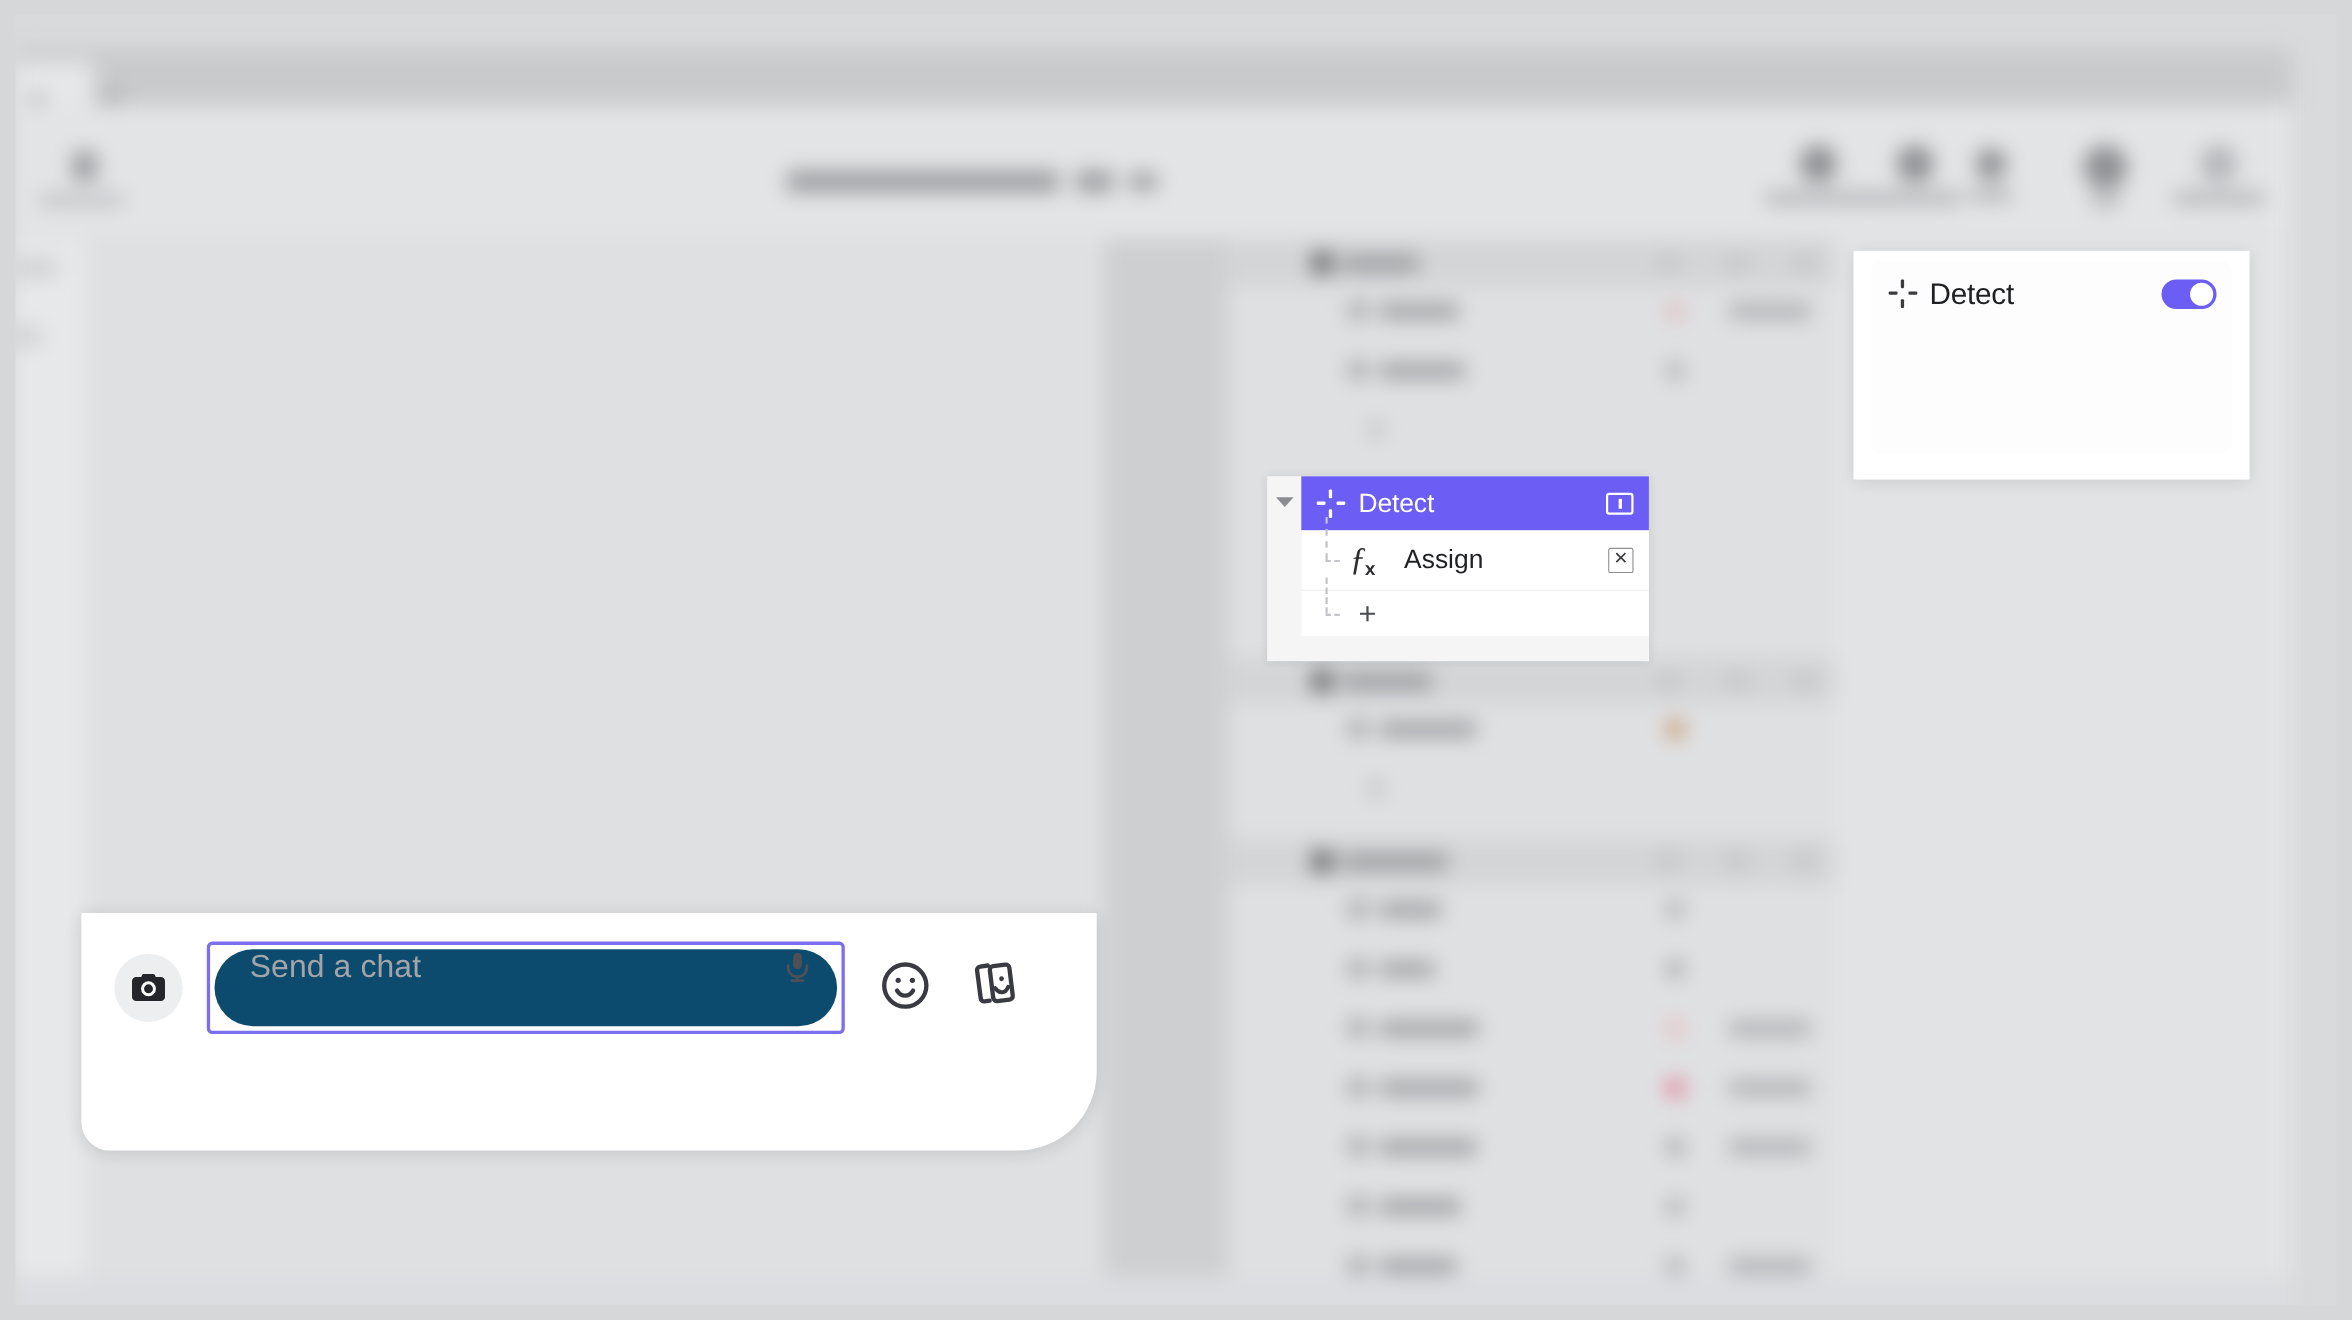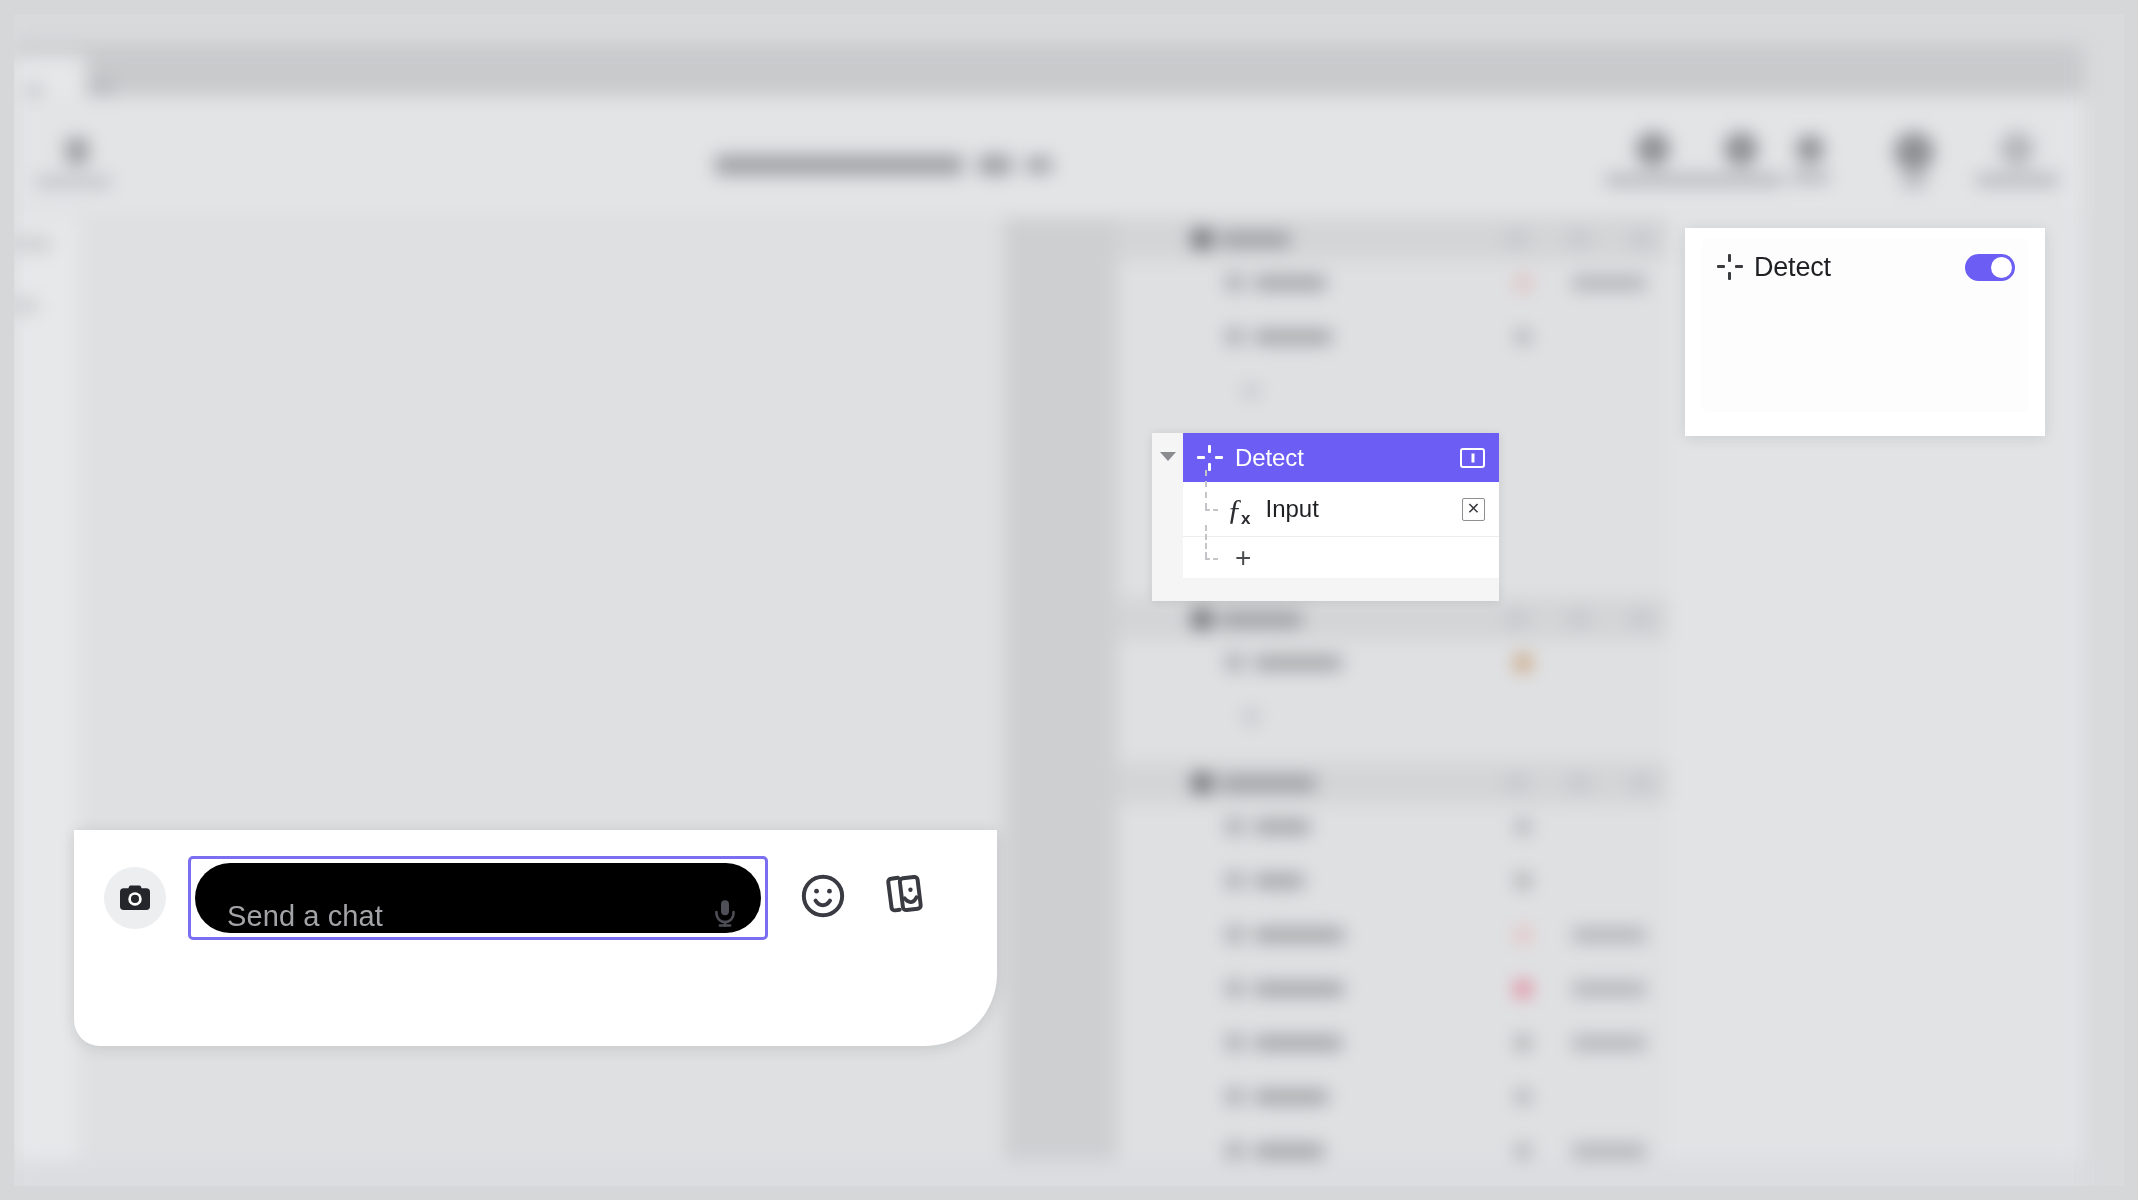--- a/index.html
+++ b/index.html
@@ -352,21 +352,21 @@
     border-top: 2px dashed #c3c4c7;
   }
   .tree-stub.last::before { bottom: 50%; }
 
   .fx {
     font-family: "Liberation Serif", serif;
     font-style: italic;
     font-size: 30px;
     color: #2c2d31;
     flex: none;
-    margin-right: 4px;
+    margin-right: 15px;
     line-height: 1;
   }
   .fx sub {
     font-family: "Liberation Sans", sans-serif;
     font-style: normal;
     font-size: 17px;
     font-weight: 700;
     vertical-align: baseline;
     position: relative;
     top: 5px; left: -1px;
@@ -433,26 +433,25 @@
     display: flex;
     align-items: center;
     padding: 0 6px 0 0;
     position: relative;
     background: #ffffff;
     cursor: text;
   }
   .chat-input-inner {
     position: absolute;
     left: 4px; right: 4px; top: 4px; bottom: 4px;
-    background: #000000;
+    background: #0c4a6e;
     border-radius: 38px;
     display: flex;
-    align-items: flex-end;
+    align-items: flex-start;
     padding: 0 20px 0 32px;
-    text-decoration: underline;
   }
   .chat-placeholder {
     font-size: 29px;
     color: #a3a4a8;
     letter-spacing: 0.1px;
   }
   .mic { margin-left: auto; flex: none; cursor: pointer; }
   .smiley-btn { margin-left: 30px; flex: none; cursor: pointer; }
   .sticker-btn { margin-left: 28px; flex: none; cursor: pointer; }
 
@@ -642,21 +641,21 @@
         </span>
         <span class="ttl">Detect</span>
         <span class="port-icon white right-icon"></span>
       </div>
 
       <div class="node-row">
         <span class="tree-stub"></span>
         <span class="fx">
           <span>ƒ</span><sub>x</sub>
         </span>
-        <span class="lbl">Input</span>
+        <span class="lbl">Assign</span>
         <span class="x-box">✕</span>
       </div>
 
       <div class="node-row addrow">
         <span class="tree-stub last"></span>
         <span class="plus-g">+</span>
       </div>
 
       <div class="node-foot"></div>
     </div>

